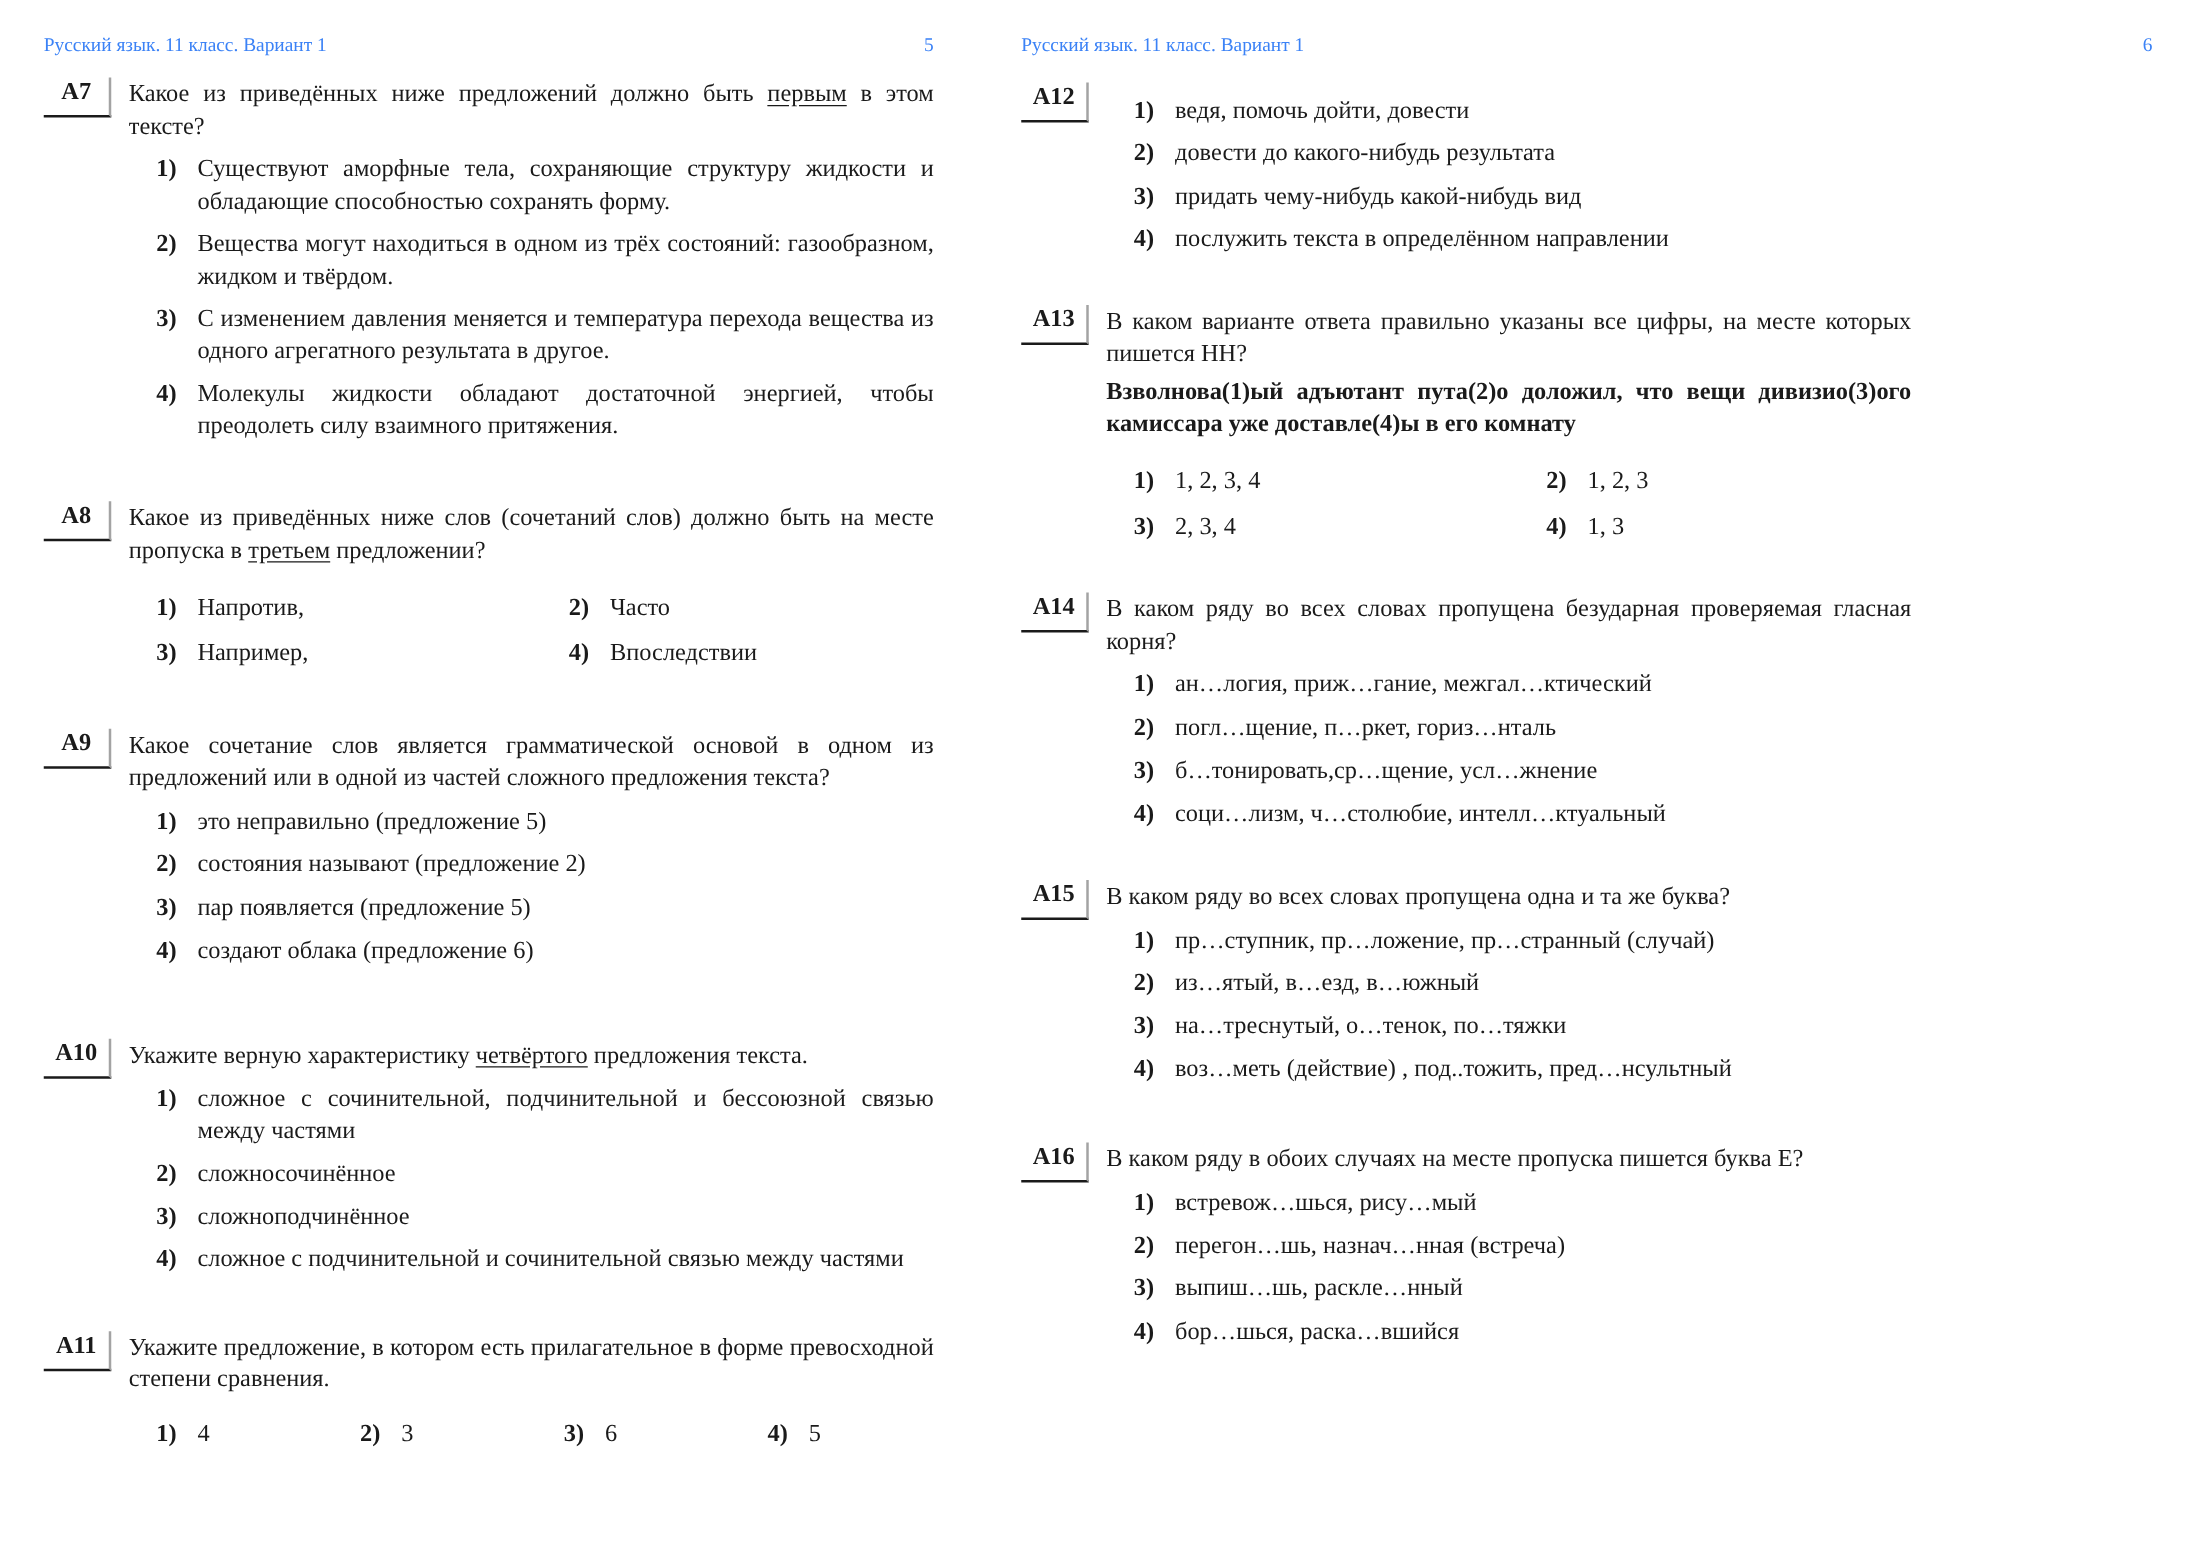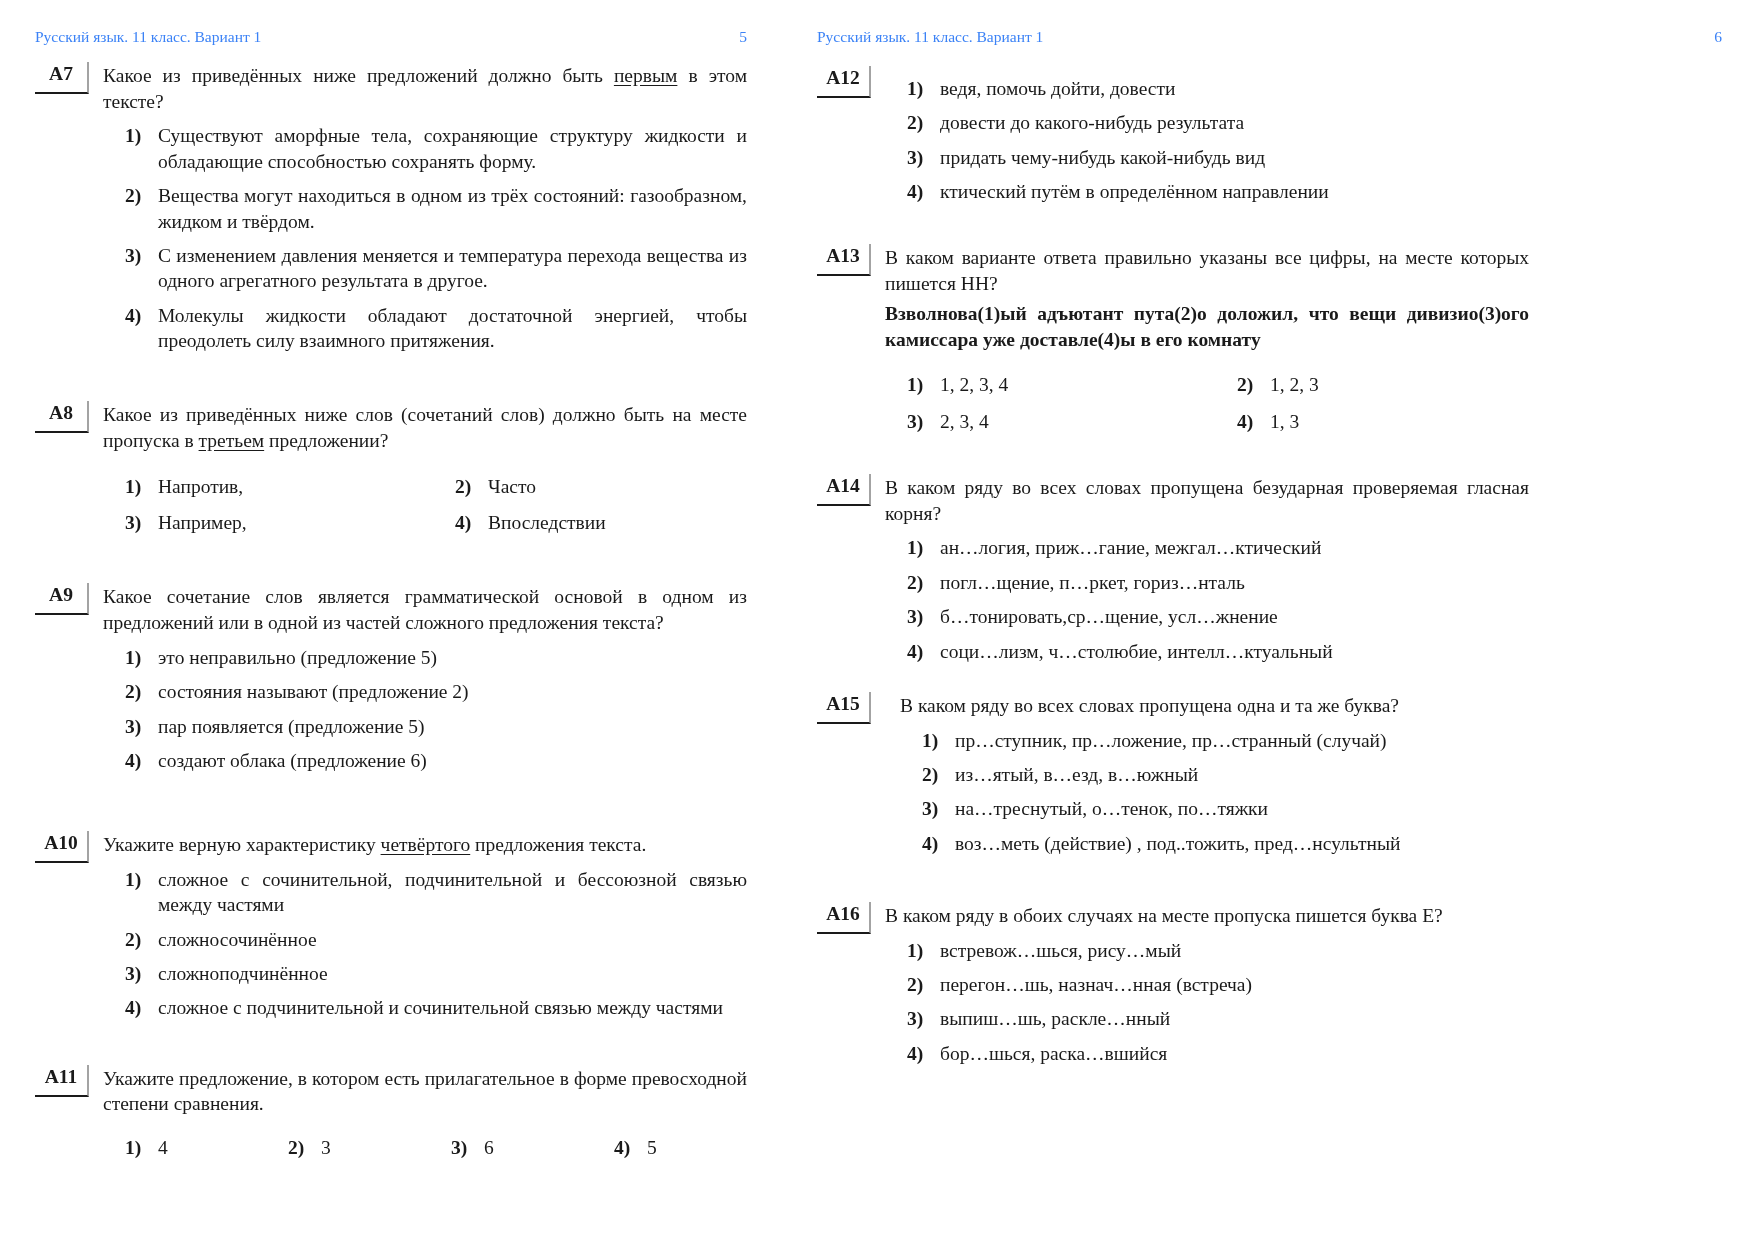--- a/index.html
+++ b/index.html
@@ -103,21 +103,21 @@
 
   
   .mt-first-l { margin-top: 16px; }
   .q-a8  { margin-top: 48px; }
   .q-a9  { margin-top: 48px; }
   .q-a10 { margin-top: 58px; }
   .q-a11 { margin-top: 44px; }
   .mt-first-r { margin-top: 20px; }
   .q-a13 { margin-top: 40px; }
   .q-a14 { margin-top: 40px; }
-  .q-a15 { margin-top: 28px; gap: 15px; }
+  .q-a15 { margin-top: 40px; }
   .q-a16 { margin-top: 46px; }
 </style>
 </head>
 <body>
 
 <div class="sheet">
 
   <div class="page page-left">
     <div class="page-header">
       <span>Русский язык. 11 класс. Вариант 1</span>
@@ -271,21 +271,21 @@
             <div class="opt">
                 <span class="optnum">2)</span>
                 <span class="opttext">довести до какого-нибудь результата</span>
               </div>
             <div class="opt">
                 <span class="optnum">3)</span>
                 <span class="opttext">придать чему-нибудь какой-нибудь вид</span>
               </div>
             <div class="opt">
                 <span class="optnum">4)</span>
-                <span class="opttext">ктический путём в определённом направлении</span>
+                <span class="opttext">послужить текста в определённом направлении</span>
               </div>
           </div>
         </div>
       </div>
 
       <div class="q q-a13">
         <div class="qnum">А13</div>
         <div class="qbody">
           <div class="qtext"><span>В каком варианте ответа правильно указаны все цифры, на месте которых пишется НН?</span></div>
           <div class="qbold">Взволнова(1)ый адъютант пута(2)о доложил, что вещи дивизио(3)ого камиссара уже доставле(4)ы в его комнату</div>

